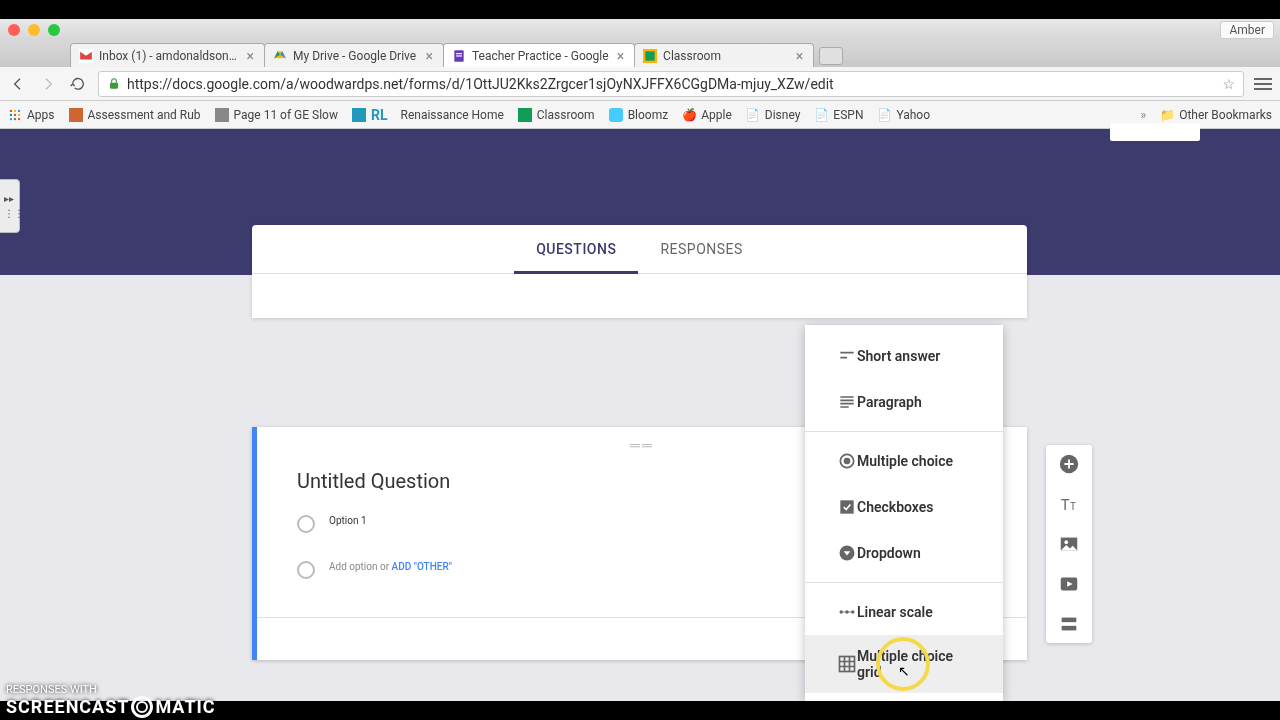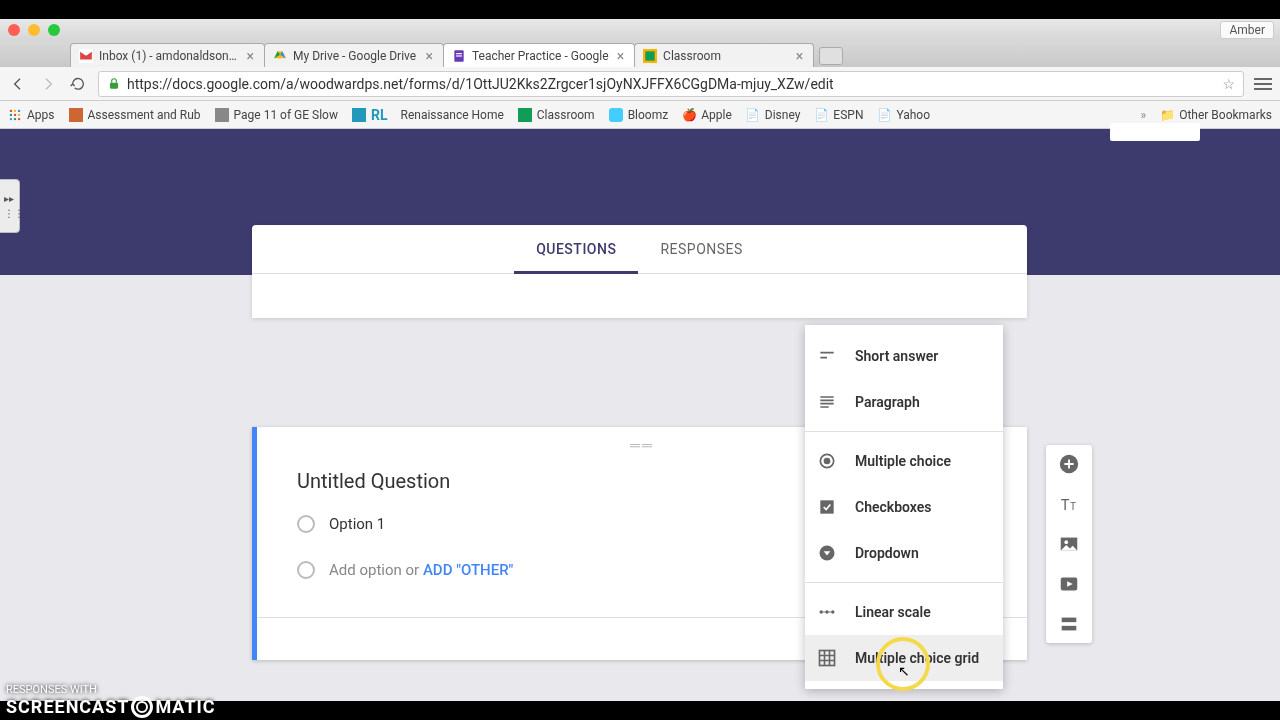--- a/index.html
+++ b/index.html
@@ -55,30 +55,30 @@
   .form-tab.active::after { content: ""; position: absolute; left: 0; right: 0; bottom: -1px; height: 3px; background: #3d3a6e; }
 
   .title-block { padding: 26px 40px 18px; }
   .title-block h1 { font-size: 34px; font-weight: 400; color: #222; }
   .title-block p { margin-top: 14px; font-size: 14px; color: #555; }
 
   .question-card { position: absolute; top: 298px; left: 252px; width: 775px; background: #fff; box-shadow: 0 1px 4px rgba(0,0,0,.2); border-left: 5px solid #4285f4; padding-top: 10px; }
   .drag-handle { text-align: center; color: #bbb; font-size: 14px; letter-spacing: 2px; }
   .q-body { padding: 16px 40px 10px; }
   .q-title { font-size: 20px; color: #333; margin-bottom: 20px; }
-  .opt-row { display: flex; align-items: flex-end; gap: 14px; margin-bottom: 28px; font-size: 15px; color: #333; margin-top: 22px; }
+  .opt-row { display: flex; align-items: flex-start; gap: 14px; margin-bottom: 28px; font-size: 10px; color: #333; margin-top: 22px; }
   .radio-empty { width: 18px; height: 18px; border: 2px solid #bbb; border-radius: 50%; }
   .add-other { color: #888; }
   .add-other .link { color: #4285f4; font-weight: 500; }
   .q-footer { border-top: 1px solid #e0e0e0; padding: 10px 24px; display: flex; justify-content: flex-end; gap: 24px; }
   .q-footer .act { width: 22px; height: 22px; color: #666; }
 
   
   .qtype-menu { position: absolute; top: 196px; left: 805px; width: 198px; background: #fff; box-shadow: 0 2px 10px rgba(0,0,0,.25); z-index: 50; padding: 8px 0; }
-  .qtype-item { display: flex; align-items: center; gap: 18px; padding: 13px 12px; font-size: 14px; color: #333; }
+  .qtype-item { display: flex; align-items: center; padding: 13px 32px; font-size: 14px; color: #333; }
   .qtype-item.bold { font-weight: 600; }
   .qtype-item.hover { background: #eee; }
   .qtype-divider { height: 1px; background: #e0e0e0; margin: 6px 0; }
   .qicon { width: 20px; height: 20px; display: flex; align-items: center; justify-content: center; color: #666; flex: 0 0 20px; }
 
   
   .float-toolbar { position: absolute; top: 316px; left: 1046px; width: 46px; background: #fff; box-shadow: 0 1px 4px rgba(0,0,0,.2); border-radius: 3px; padding: 8px 0; display: flex; flex-direction: column; align-items: center; gap: 18px; }
   .float-toolbar .tb { width: 22px; height: 22px; color: #666; display: flex; align-items: center; justify-content: center; }
 
   

